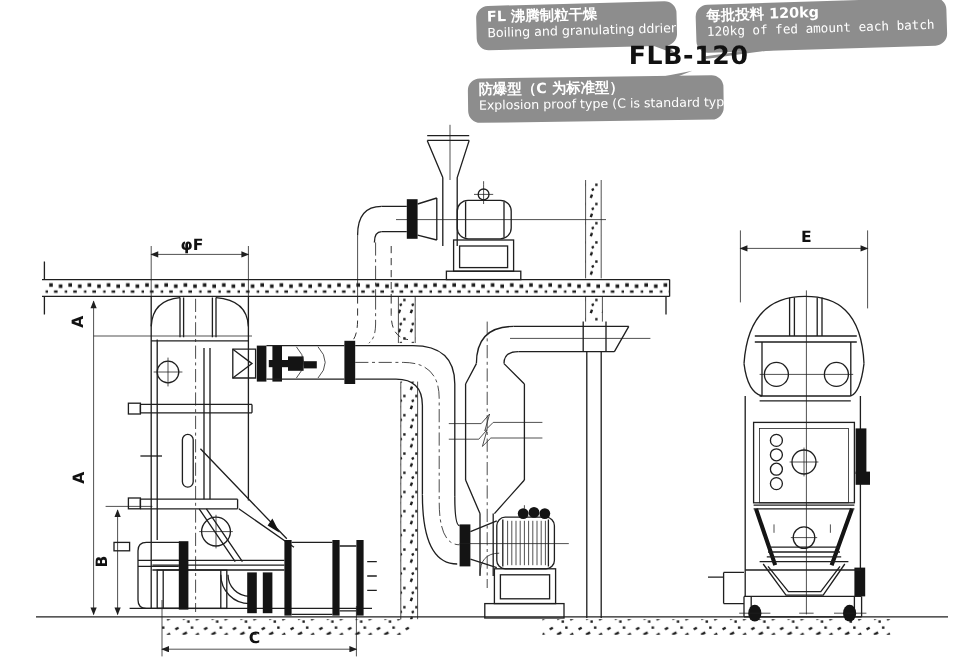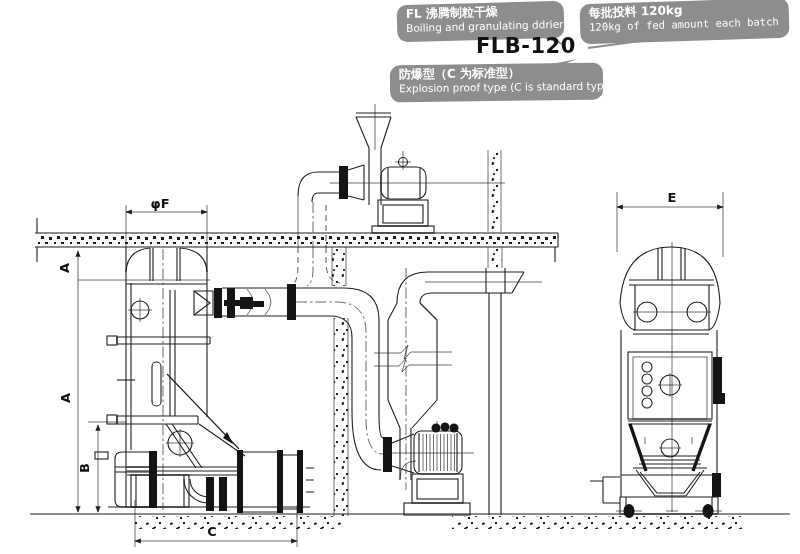--- a/index.html
+++ b/index.html
@@ -25,21 +25,21 @@
 
   
   .bubble{position:absolute;background:#8d8d8d;color:#fff;border-radius:10px;
           padding:3px 8px 4px 9px;line-height:1.15;}
   .bubble .zh{font-size:12px;font-weight:bold;white-space:nowrap;}
   .bubble .en{font-size:10.5px;white-space:nowrap;}
   .b1{left:397px;top:3px;width:150px;height:30px;transform:rotate(-1.5deg);}
   .b2{left:580px;top:1px;width:192px;height:33px;transform:rotate(-1.8deg);}
   .b2 .en{font-family:"DejaVu Sans Mono",monospace;font-size:10.5px;}
   .b3{left:390px;top:64px;width:196px;height:30px;transform:rotate(-0.8deg);}
-  .model{position:absolute;left:476px;top:34px;font-size:21px;font-weight:bold;color:#111;
+  .model{position:absolute;left:524px;top:34px;font-size:21px;font-weight:bold;color:#111;
          letter-spacing:.5px;white-space:nowrap;}
 </style>
 </head>
 <body>
 
 <div class="stage">
 <svg width="800" height="554" viewBox="0 0 800 554">
   <defs>
     <marker id="arr" viewBox="0 0 10 8" refX="9" refY="4" markerWidth="11" markerHeight="8" orient="auto-start-reverse">
       <path d="M0,0 L10,4 L0,8 Z" fill="#1f1f1f"></path>

